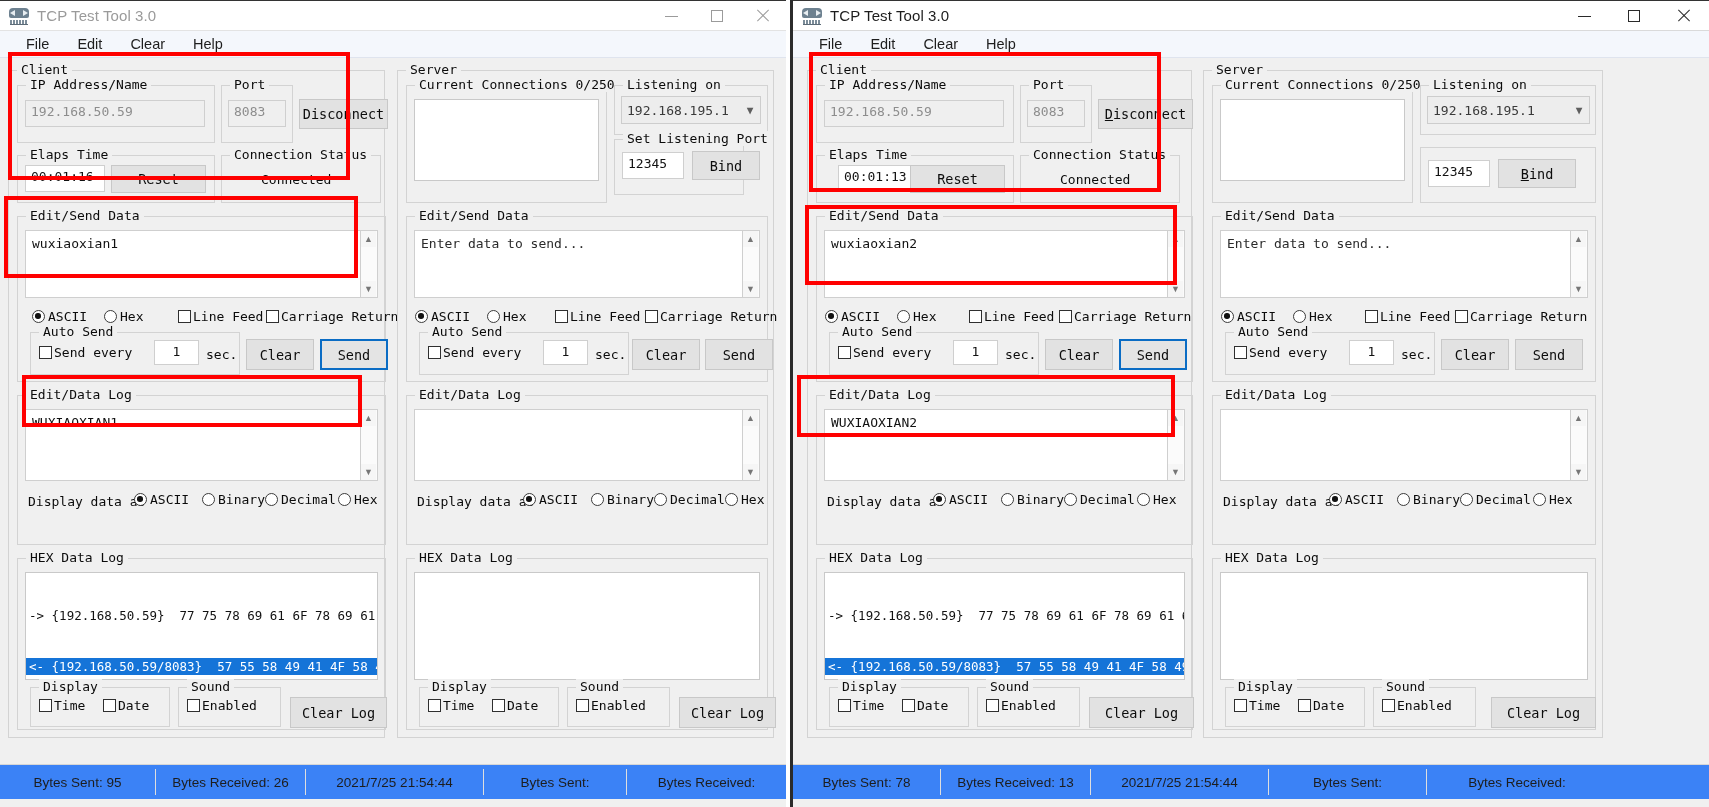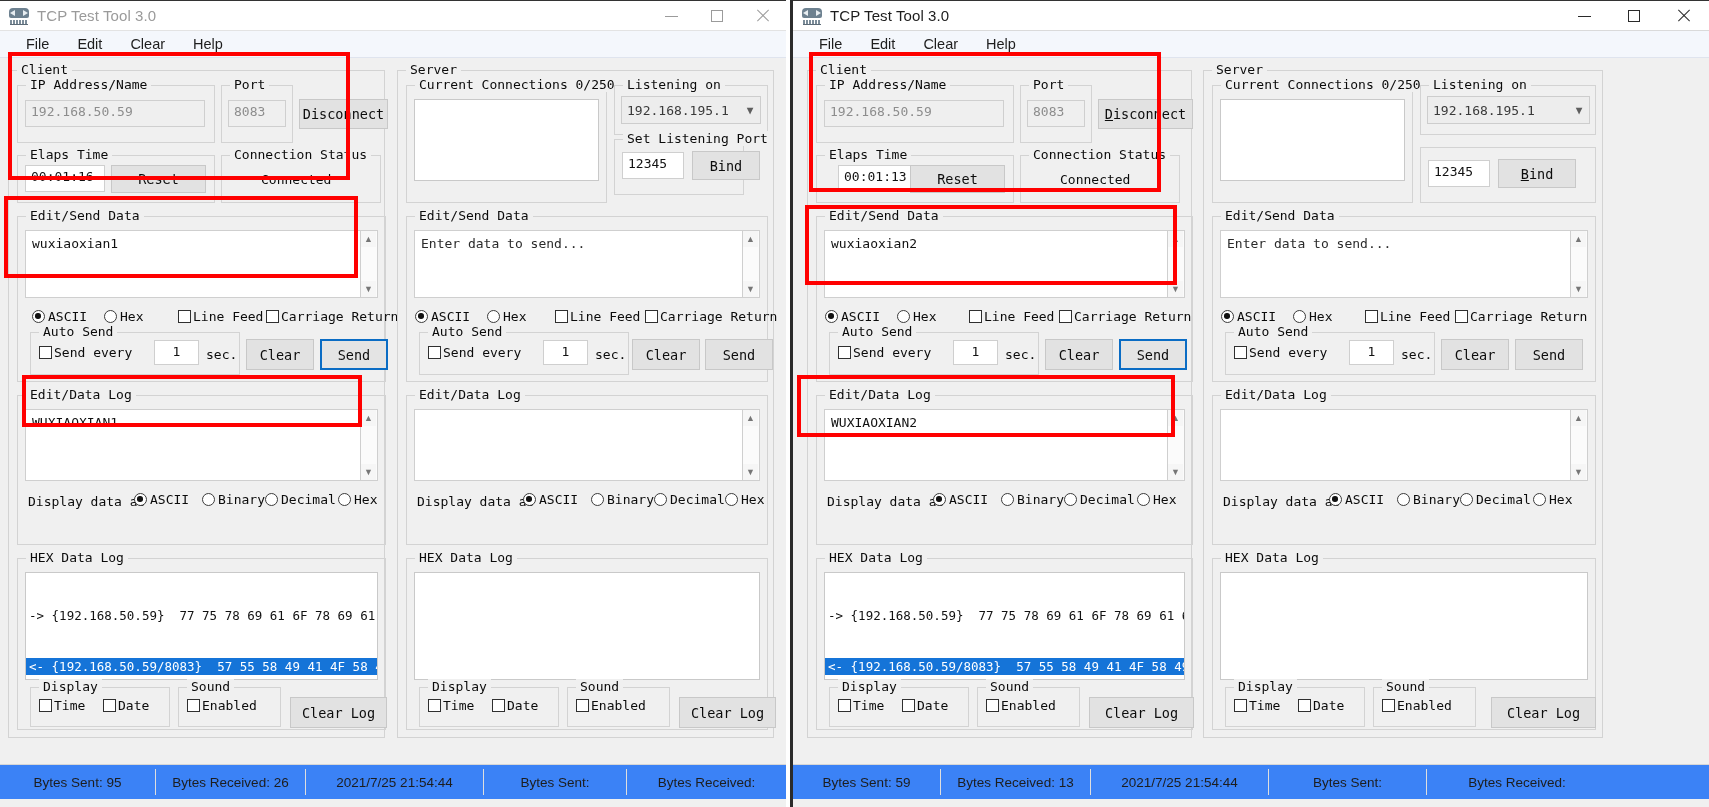--- a/index.html
+++ b/index.html
@@ -825,21 +825,21 @@
             <div class="chk" style="left:8px; top:10px;">
               <span class="mark"></span>
                 <span>Enabled</span>
             </div>
           </div>
           <div class="btn" style="left:278px; top:138px; width:105px; height:31px;">Clear Log</div>
         </div>
       </div>
 
       <div class="statusbar">
-        <div class="st-cell" style="width:148px;">Bytes Sent: 59</div>
+        <div class="st-cell" style="width:148px;">Bytes Sent: 78</div>
         <div class="st-cell" style="width:150px;">Bytes Received: 13</div>
         <div class="st-cell" style="width:178px;">2021/7/25 21:54:44</div>
         <div class="st-cell" style="width:158px;">Bytes Sent:</div>
         <div class="st-cell" style="width:180px; border-right:none;">Bytes Received:</div>
       </div>
     </div>
 
     <div class="redbox" style="left:16px; top:52px;  width:352px; height:140px;"></div>
     <div class="redbox" style="left:12px; top:205px; width:372px; height:80px;"></div>
     <div class="redbox" style="left:4px;  top:375px; width:378px; height:62px;"></div>

